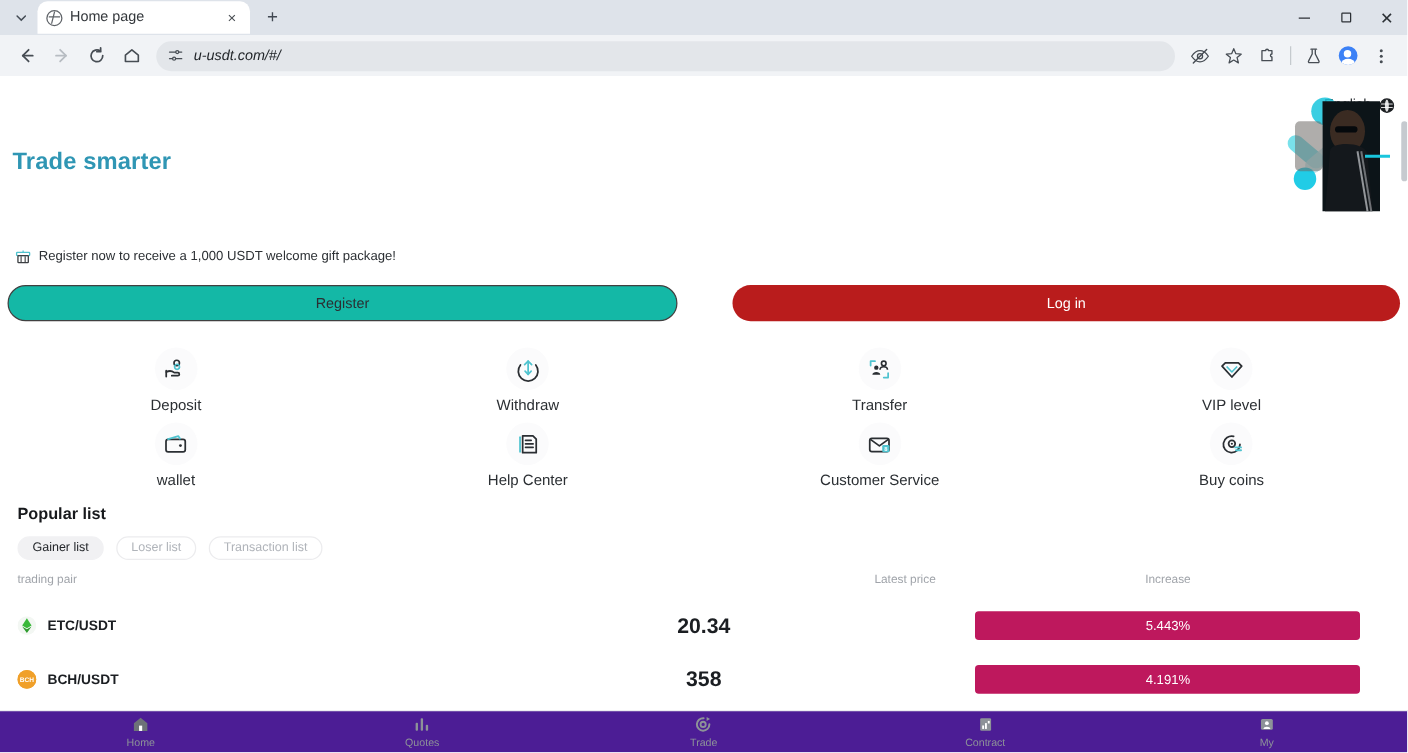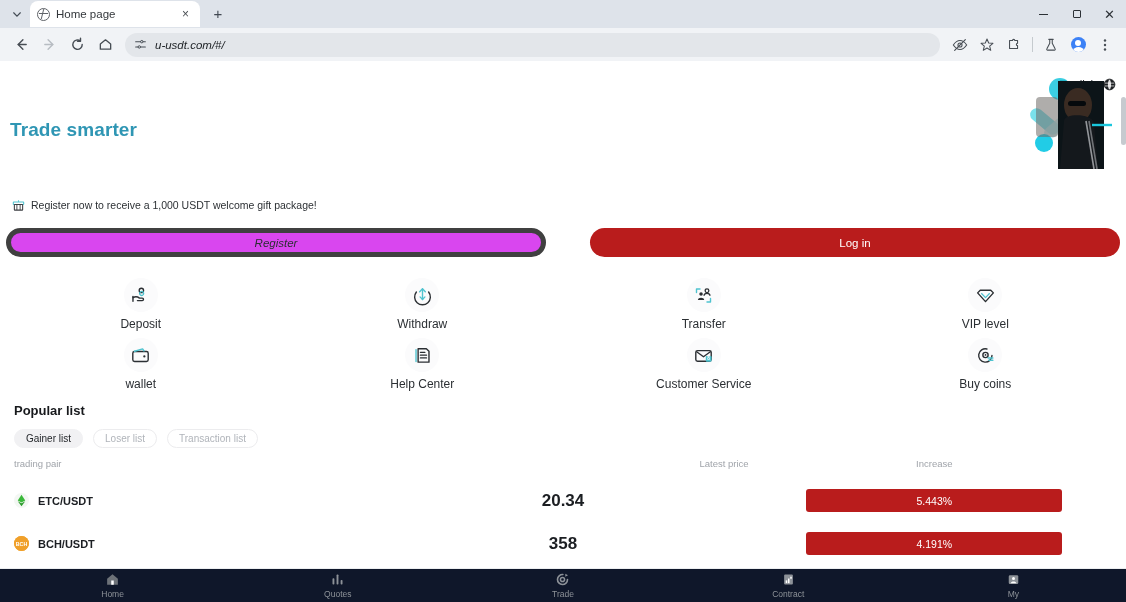--- a/index.html
+++ b/index.html
@@ -193,24 +193,23 @@
     padding: 12px 6px 0 6px;
   }
   .btn {
     flex: 1;
     height: 29px;
     border-radius: 15px;
     display: flex; align-items: center; justify-content: center;
     font-size: 11.5px;
   }
   .btn-register {
-    background: #d946ef;
-    border: 5px solid #404040;
+    background: #14b8a6;
+    border: 1px solid #404040;
     color: #2b2f33;
-    font-style: italic;
   }
   .btn-login {
     background: #b91c1c;
     color: #ffffff;
     border: none;
   }
 
   
   .actions {
     display: grid;
@@ -280,32 +279,32 @@
     position: relative;
   }
   .coin svg { width: 15px; height: 15px; display: block; }
   .pair-name { font-size: 11px; font-weight: bold; color: #1b1e22; }
   .price-cell {
     text-align: center;
     font-size: 17px; font-weight: bold; color: #1b1e22;
   }
   .inc-cell { display: flex; justify-content: center; }
   .inc-pill {
-    width: 256px; height: 23px;
+    width: 308px; height: 23px;
     border-radius: 3px;
     display: flex; align-items: center; justify-content: center;
     font-size: 10.5px; color: #ffffff;
-    background: #b91c1c;
+    background: #be185d;
   }
 
   
   .bottombar {
     position: absolute; left: 0; right: 0; bottom: 0;
     height: 34px;
-    background: #0f172a;
+    background: #4c1d95;
     border-top: 1px solid #eceef0;
     display: grid;
     grid-template-columns: repeat(5, 1fr);
   }
   .bnav {
     display: flex; flex-direction: column; align-items: center;
     justify-content: center; gap: 2px;
   }
   .bnav svg { width: 15px; height: 15px; display: block; }
   .bnav-label { font-size: 8.5px; color: #8d9298; }

